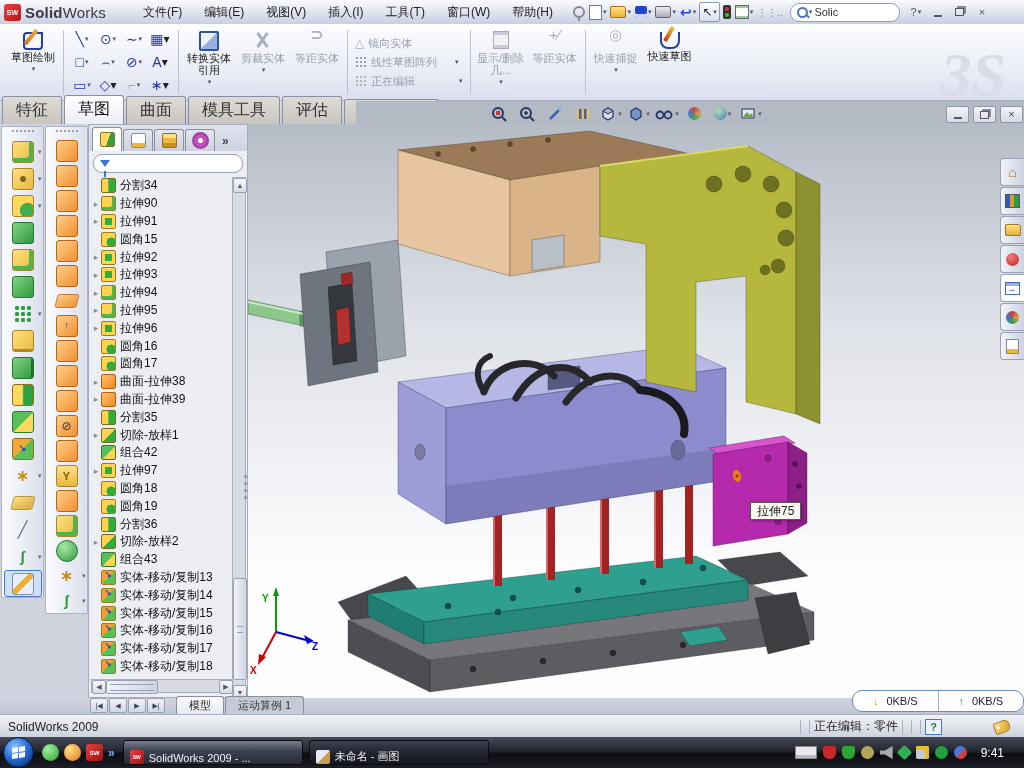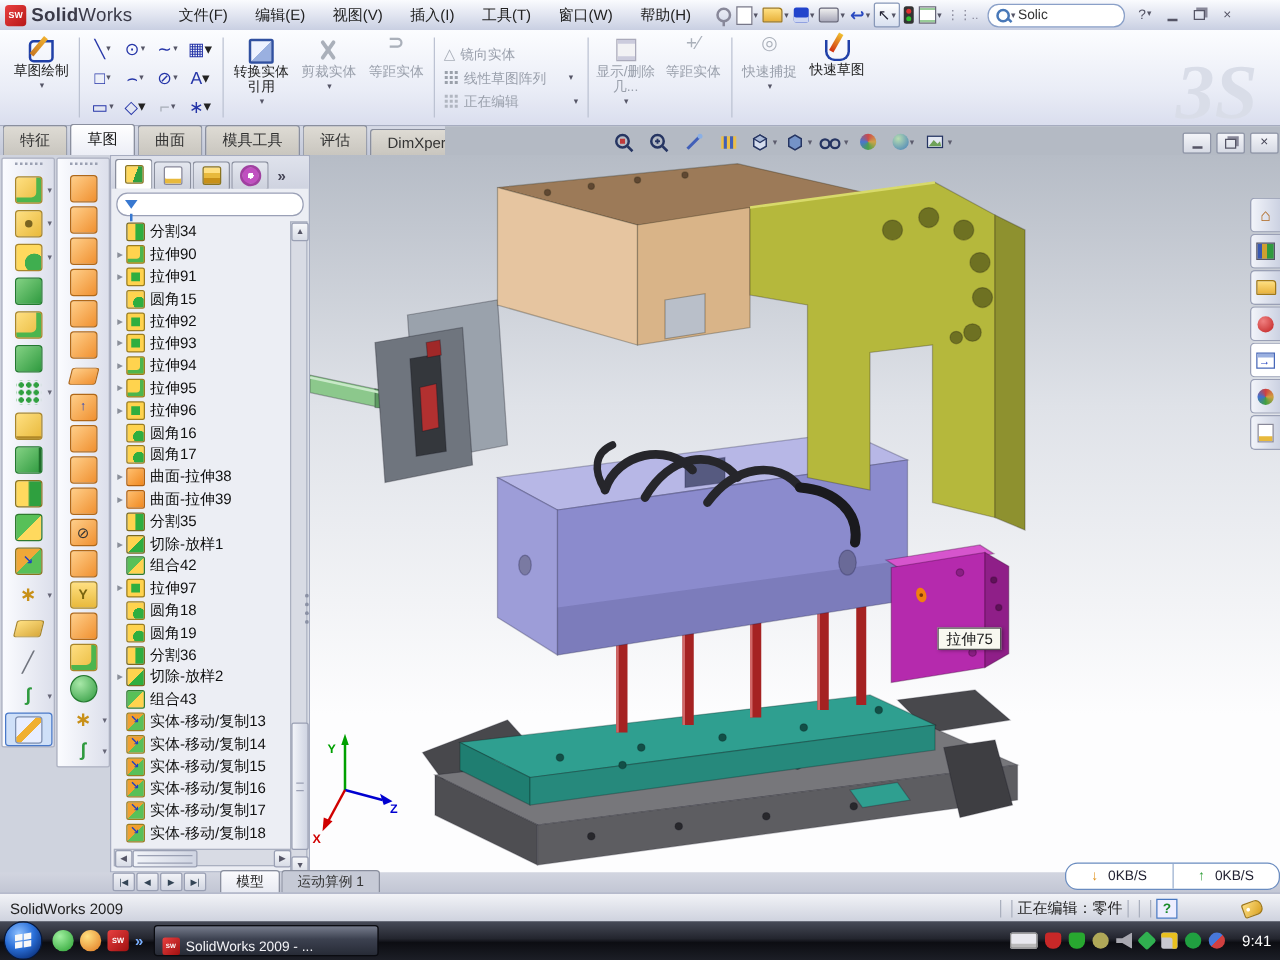--- a/index.html
+++ b/index.html
@@ -67,21 +67,21 @@
   .gcell{display:flex;align-items:center;justify-content:center;}
   .gcell .g{font-size:14px;color:#2535a8;line-height:14px;}
   .gcell.g-off .g{color:#a8aeb8;}
   .stackgrp{display:flex;flex-direction:column;justify-content:center;gap:4px;padding:0 4px;}
   .stackrow{display:flex;align-items:center;gap:4px;color:#9aa0ac;font-size:11px;white-space:nowrap;}
   .mini-tri{color:#a8aeb8;font-size:12px;}
   .mini-grid{width:12px;height:12px;background:radial-gradient(#9aa0aa 1.3px,transparent 1.5px) 0 0/4px 4px;}
   
   #tabrow{left:0;top:101px;width:1024px;height:23px;background:linear-gradient(#d6dae6,#c3c8d8);display:flex;align-items:flex-end;}
   .rtab{padding:3px 13px 3px;margin-left:2px;border:1px solid #8a8f9e;border-bottom:none;border-radius:3px 3px 0 0;
-    background:linear-gradient(#dedbd4,#c9c6bf);font-size:12px;color:#333;}
+    background:linear-gradient(#dedbd4,#c9c6bf);font-size:16px;color:#333;}
   .rtab.tab-active{background:linear-gradient(#ffffff,#eceef6);padding-bottom:4px;color:#111;}
   #vp-topstrip{left:356px;top:101px;width:668px;height:23px;background:#b4bac4;}
   
   #hud{left:486px;top:103px;display:flex;gap:3px;align-items:center;}
   .hud-btn{width:25px;height:21px;display:flex;align-items:center;justify-content:center;border-radius:3px;opacity:.92;}
   
   #docbtns{left:946px;top:106px;display:flex;gap:4px;}
   .docbtn{width:21px;height:15px;background:linear-gradient(#f4f5f9,#d6dae4);border:1px solid #9096a8;border-radius:2px;
     display:flex;align-items:center;justify-content:center;color:#445;font-size:11px;line-height:9px;}
   
@@ -209,21 +209,21 @@
   .ql-sw{background:linear-gradient(135deg,#e84040,#a01010);color:#fff;font-size:6px;font-weight:bold;display:flex;align-items:center;justify-content:center;}
   .ql-chev{color:#7ab0ff;font-size:12px;font-weight:bold;margin-right:8px;}
   .taskbtn{width:180px;height:25px;border-radius:3px;border:1px solid #0a0b10;display:flex;align-items:flex-end;gap:5px;
     padding:0 6px;box-sizing:border-box;color:#f2f2f6;font-size:11px;margin-right:6px;
     white-space:nowrap;overflow:hidden;}
   .task-active{background:linear-gradient(#767c8c,#3c4150 45%,#272b36);}
   .task-normal{background:linear-gradient(#3c4150,#23262f 50%,#15171e);}
   .tbic{width:14px;height:14px;border-radius:2px;flex:none;}
   .task-icon-solidworks{background:linear-gradient(135deg,#e84040,#a01010);color:#fff;font-size:5px;font-weight:bold;display:flex;align-items:center;justify-content:center;}
   .task-icon-paint{background:linear-gradient(135deg,#e8e8f0 50%,#c8a050 50%);border-radius:2px;}
-  #tray{margin-left:auto;display:flex;align-items:center;gap:6px;padding-right:7px;}
+  #tray{margin-left:auto;display:flex;align-items:center;gap:6px;padding-right:20px;}
   .kb-ic{width:22px;height:13px;background:#e8e8ee;border-radius:2px;box-shadow:inset 0 0 0 1px #888,inset 0 -4px 0 #bbb;}
   .trayic{width:13px;height:13px;display:block;}
   #clock{color:#fff;font-size:12px;margin-left:8px;}
 </style>
 </head>
 <body>
 
 <div id="screen">
 
   <div id="titlebar" class="abs">
@@ -1107,20 +1107,24 @@
     <span class="qlicon ql-360"></span>
     <span class="qlicon ql-sw">SW</span>
     <span class="ql-chev">»</span>
     <span style="display:flex;">
 
         <span class="taskbtn task-active">
           <span class="tbic task-icon-solidworks">SW</span>
           <span>SolidWorks 2009 - ...</span>
         </span>
 
+        <span class="taskbtn task-normal">
+          <span class="tbic task-icon-paint"></span>
+          <span>未命名 - 画图</span>
+        </span>
 
     </span>
     <span id="tray">
       <span class="kb-ic"></span>
       <span style="display:flex;gap:6px;align-items:center;">
         <span class="trayic" style="background:#c82828;border-radius:3px 3px 6px 6px"></span>
           <span class="trayic" style="background:#28a830;border-radius:3px 3px 6px 6px"></span>
           <span class="trayic" style="background:#b0a858;border-radius:50%"></span>
           <span class="trayic" style="background:#a8a8b0;clip-path:polygon(0 35%,40% 35%,100% 0,100% 100%,40% 65%,0 65%)"></span>
           <span class="trayic" style="background:#30b050;transform:rotate(45deg);border-radius:2px;width:11px;height:11px"></span>

